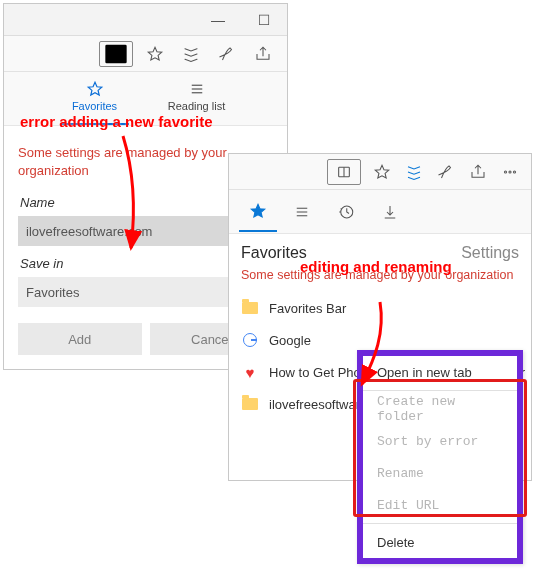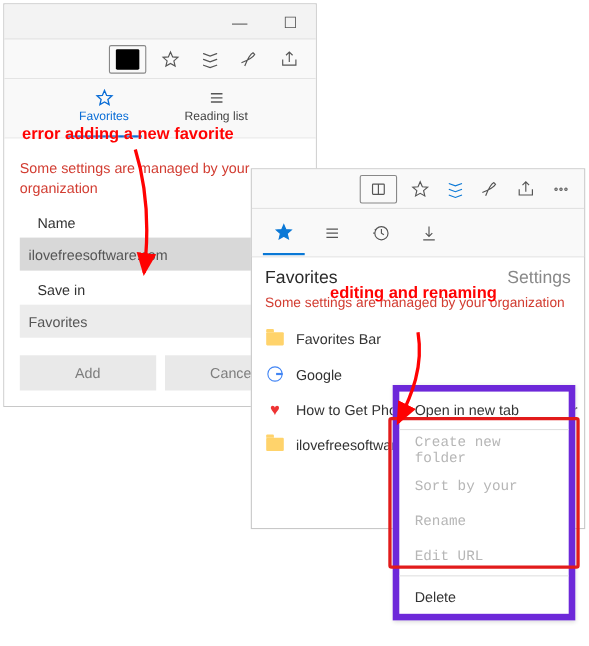--- a/index.html
+++ b/index.html
@@ -12,21 +12,21 @@
   .addrbar { height: 36px; border-bottom: 1px solid #e2e2e2; display:flex; justify-content:flex-end; align-items:center; gap:4px; padding-right:8px; background:#f9f9f9;}
   .iconbtn { width:32px; height:28px; display:flex; align-items:center; justify-content:center; color:#555; }
   .iconbtn svg { width:18px; height:18px; stroke:#555; fill:none; stroke-width:1.4; }
   .addrbar .box { width:34px; height:26px; border:1px solid #888; border-radius:2px; display:flex; align-items:center; justify-content:center; margin-right:2px; }
   .tabs { display:flex; justify-content:center; gap:34px; padding:6px 0 0 0; height:54px; background:#f9f9f9; border-bottom:1px solid #e6e6e6;}
   .tab { text-align:center; font-size:11px; color:#444; width:68px; }
   .tab .ticon { height:22px; display:flex; align-items:center; justify-content:center; }
   .tab.active { color:#0a6dd6; border-bottom:2px solid #0a6dd6; }
   .panelbody { padding:10px 14px 14px 14px; background:#fff; }
   .mgdmsg { color:#d23d32; font-size:13px; line-height:1.35; margin:8px 0 16px 0; }
-  .flabel { font-size:13px; color:#333; margin:10px 0 6px 16px; }
+  .flabel { font-size:13px; color:#333; margin:10px 0 6px 2px;font-style:italic; }
   .finput { width:100%; height:30px; background:#d8d8d8; color:#555; font-size:13px; padding:0 8px; border:none; }
   .finput.light { background:#ececec; }
   .btnrow { display:flex; gap:8px; margin-top:16px; }
   .fbtn { flex:1; height:32px; background:#e9e9e9; color:#7d7d7d; font-size:13px; border:none; display:flex; align-items:center; justify-content:center; }
 
   
   .panelB { position:absolute; left:228px; top:153px; width:304px; border:1px solid #c8c8c8; background:#fff; }
   .addrbarB { height:36px; border-bottom:1px solid #e2e2e2; display:flex; justify-content:flex-end; align-items:center; gap:2px; padding-right:6px; background:#f9f9f9;}
   .addrbarB .box { width:34px; height:26px; border:1px solid #888; border-radius:2px; display:flex; align-items:center; justify-content:center; margin-right:4px; }
   .addrbarB .iconbtn { width:30px; }
@@ -219,21 +219,21 @@
           <div class="folder"></div>
         </div>
       <span>ilovefreesoftware</span>
     </div>
   </div>
 
   <div class="ctxmenu">
     <div class="ctxitem">Open in new tab</div>
     <div class="ctxsep"></div>
     <div class="ctxitem disabled">Create new folder</div>
-    <div class="ctxitem disabled">Sort by your</div>
+    <div class="ctxitem disabled">Sort by error</div>
     <div class="ctxitem disabled">Rename</div>
     <div class="ctxitem disabled">Edit URL</div>
     <div class="ctxsep"></div>
     <div class="ctxitem">Delete</div>
   </div>
   <div class="redbox1"></div>
 </div>
 
 <div class="anno annoA">error adding a new favorite</div>
 <div class="anno annoB">

